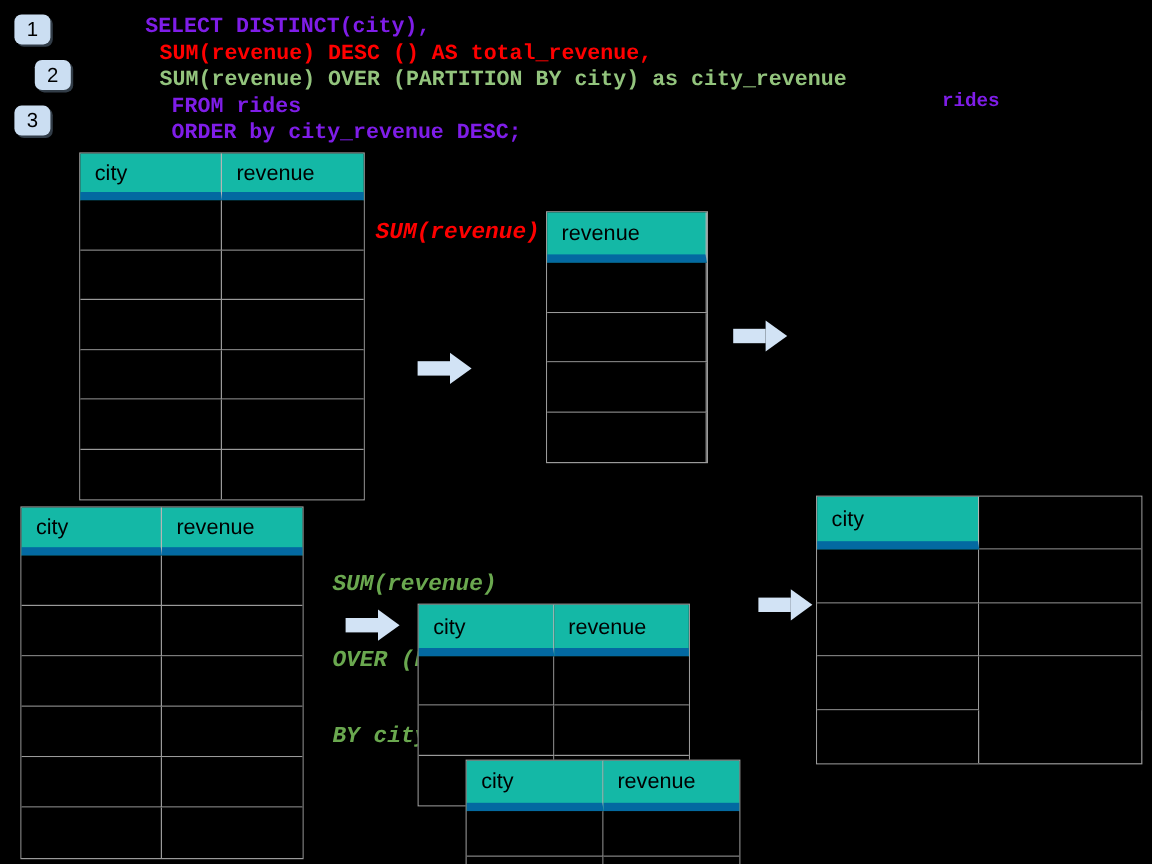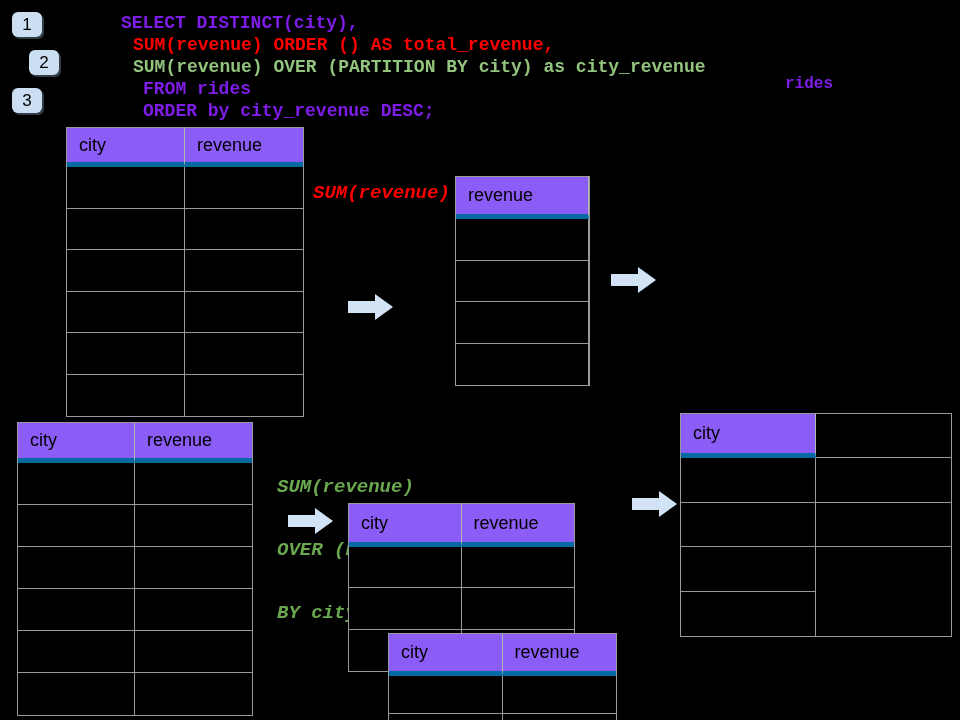--- a/index.html
+++ b/index.html
@@ -17,23 +17,23 @@
   .note div{white-space:pre;font-style:italic;}
   .sidenote{position:absolute;font:bold 16px "Liberation Mono",monospace;line-height:20px;white-space:pre;}
 
   
   .badge{position:absolute;width:30px;height:25px;background:#CBDEF2;border-radius:6px;
          color:#000;font:17px "Liberation Sans",sans-serif;display:flex;align-items:center;
          justify-content:center;box-shadow:2px 2px 0 rgba(110,135,160,.45);}
 
   
   .tbl{position:absolute;display:grid;background:#000;border:1px solid #9a9a9a;box-sizing:border-box;}
-  .tbl .th{background:#8b5cf6;color:#000;font:18px "Liberation Sans",sans-serif;
+  .tbl .th{background:#14b8a6;color:#000;font:18px "Liberation Sans",sans-serif;
            display:flex;align-items:center;padding-left:12px;box-sizing:border-box;
-           border-right:1px solid #b5b5b5;border-bottom:5px solid #0369a1;}
+           border-right:1px solid #b5b5b5;border-bottom:7px solid #0369a1;}
   .tbl .td{border-right:1px solid #9a9a9a;border-bottom:1px solid #9a9a9a;box-sizing:border-box;background:#000;}
   .c2 > :nth-child(2n){border-right:none;}
   .c1 > *{border-right:none;}
   .c2 > :nth-last-child(-n+2){border-bottom:none;}
   .c1 > :last-child{border-bottom:none;}
 
   
   .arrow{position:absolute;display:flex;align-items:center;}
   .arrow .shaft{width:27px;height:12px;background:#D2E3F5;}
   .arrow .head{width:0;height:0;border-top:13px solid transparent;
@@ -42,21 +42,21 @@
 </head>
 <body>
 
 <div class="stage">
 
   <div class="badge" style="left:12px;top:12px;">1</div>
   <div class="badge" style="left:29px;top:50px;">2</div>
   <div class="badge" style="left:12px;top:88px;">3</div>
 
   <div class="code purple" style="left:88px;top:13px;">SELECT DISTINCT(city),</div>
-  <div class="code red" style="left:133px;top:35px;">SUM(revenue) ORDER () AS total_revenue,</div>
+  <div class="code red" style="left:133px;top:35px;">SUM(revenue) DESC () AS total_revenue,</div>
   <div class="code sage" style="left:133px;top:57px;">SUM(revenue) OVER (PARTITION BY city) as city_revenue</div>
   <div class="code purple" style="left:110px;top:79px;">FROM rides</div>
   <div class="code purple" style="left:110px;top:101px;">ORDER by city_revenue DESC;</div>
 
   <div class="sidenote purple" style="left:752px;top:34px;">
     <div>rides</div>
   </div>
 
   <div class="note red" style="left:313px;top:138px;">
     <div>SUM(revenue)</div>

